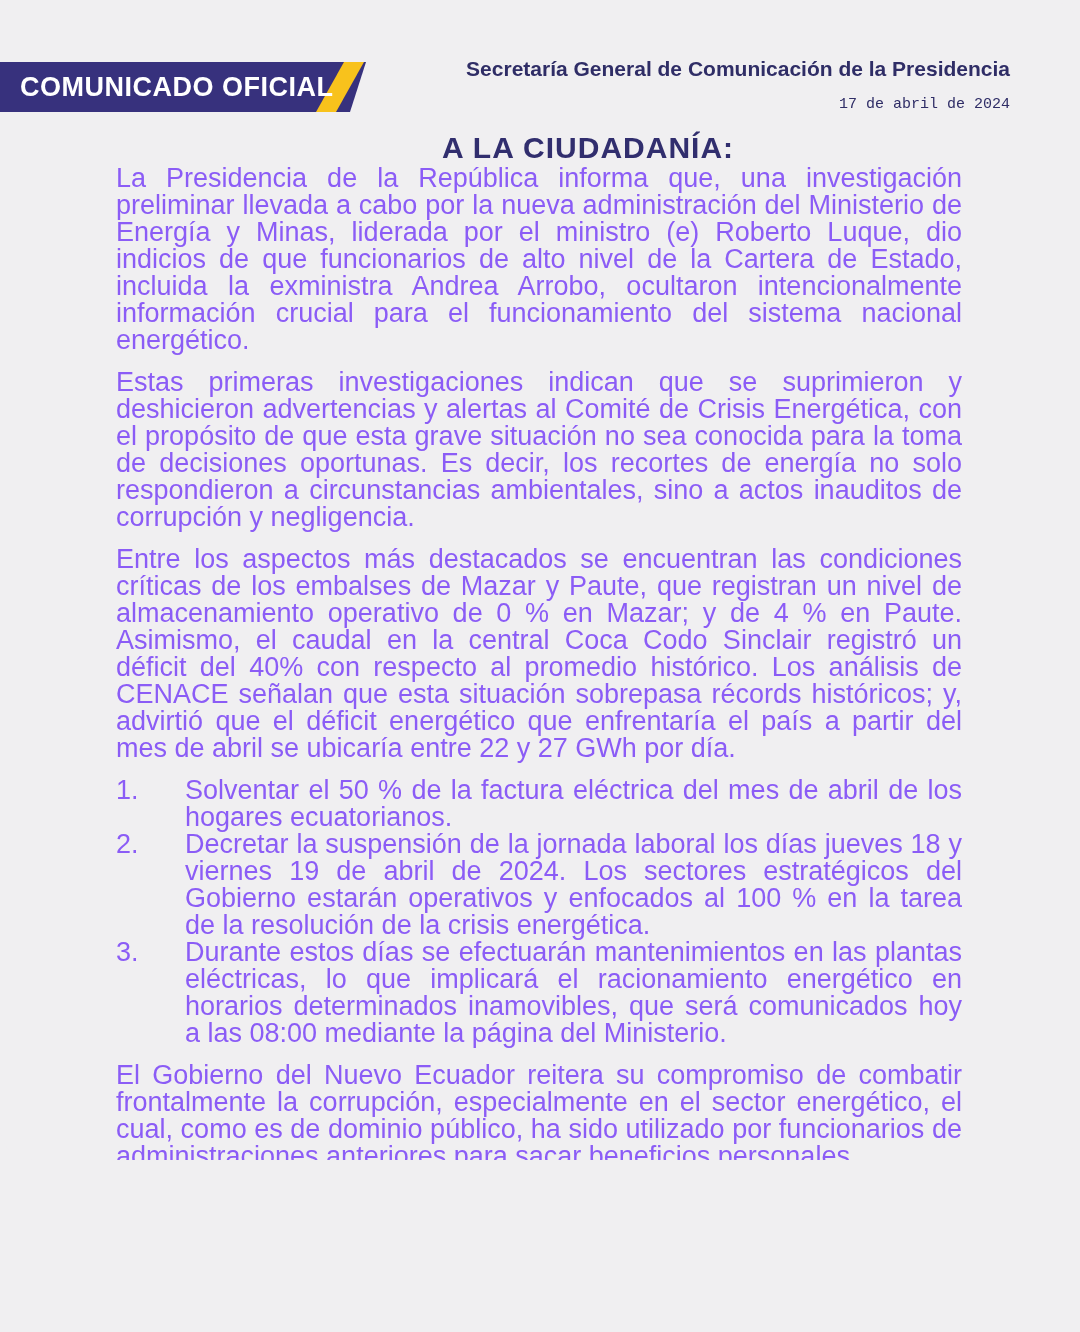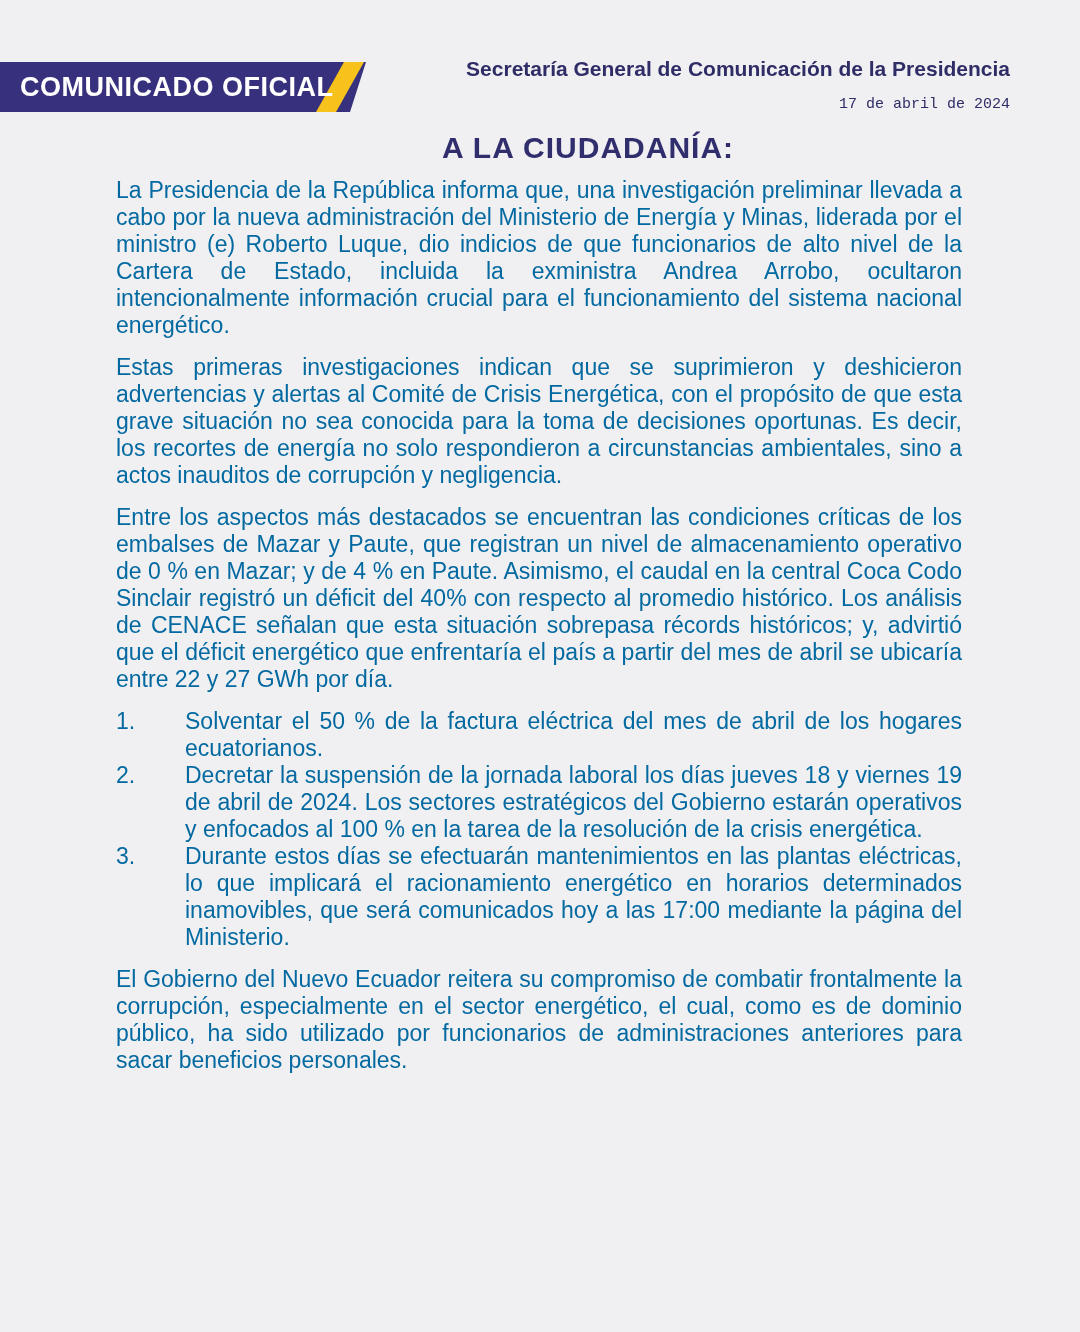--- a/index.html
+++ b/index.html
@@ -21,22 +21,22 @@
     color:#FFFFFF;font-weight:bold;font-size:27px;letter-spacing:0.5px;white-space:nowrap;}
 
   .masthead-right{position:absolute;top:57px;right:70px;text-align:right;color:#2F2D66;}
   .masthead-org{font-size:21px;font-weight:bold;line-height:24px;}
   .masthead-date{font-size:15px;line-height:24px;margin-top:12px;font-family:Liberation Mono, monospace;}
 
   .doc-title{position:absolute;top:131px;left:0;width:100%;text-align:center;
     color:#312E6E;font-size:30px;font-weight:bold;letter-spacing:1px;padding-left:48px;}
 
   
-  .doc-body{position:absolute;top:177px;left:116px;width:846px;
-    color:#0369a1;font-size:23px;line-height:27px;}
+  .doc-body{position:absolute;top:165px;left:116px;width:846px;
+    color:#8b5cf6;font-size:27px;line-height:27px;}
   .doc-body p{margin:0 0 15px 0;text-align:justify;}
   .doc-body p:last-child{margin-bottom:14px;}
 
   .numbered-list{margin:0 0 15px 0;}
   .list-row{display:flex;align-items:flex-start;}
   .list-num{flex:none;width:37px;}
   .list-text{flex:1;text-align:justify;margin-left:32px;}
 
   
   .footer-logos{position:absolute;top:1194px;left:0;width:100%;
@@ -81,21 +81,21 @@
       <div class="list-row">
         <span class="list-num">1.</span>
         <span class="list-text">Solventar el 50 % de la factura eléctrica del mes de abril de los hogares ecuatorianos.</span>
       </div>
       <div class="list-row">
         <span class="list-num">2.</span>
         <span class="list-text">Decretar la suspensión de la jornada laboral los días jueves 18 y viernes 19 de abril de 2024. Los sectores estratégicos del Gobierno estarán operativos y enfocados al 100 % en la tarea de la resolución de la crisis energética.</span>
       </div>
       <div class="list-row">
         <span class="list-num">3.</span>
-        <span class="list-text">Durante estos días se efectuarán mantenimientos en las plantas eléctricas, lo que implicará el racionamiento energético en horarios determinados inamovibles, que será comunicados hoy a las 17:00 mediante la página del Ministerio.</span>
+        <span class="list-text">Durante estos días se efectuarán mantenimientos en las plantas eléctricas, lo que implicará el racionamiento energético en horarios determinados inamovibles, que será comunicados hoy a las 08:00 mediante la página del Ministerio.</span>
       </div>
     </div>
 
     <p>El Gobierno del Nuevo Ecuador reitera su compromiso de combatir frontalmente la corrupción, especialmente en el sector energético, el cual, como es de dominio público, ha sido utilizado por funcionarios de administraciones anteriores para sacar beneficios personales.</p>
   </div>
 
   <div class="footer-logos">
 
     <svg class="coat" viewBox="0 0 80 94">
 

